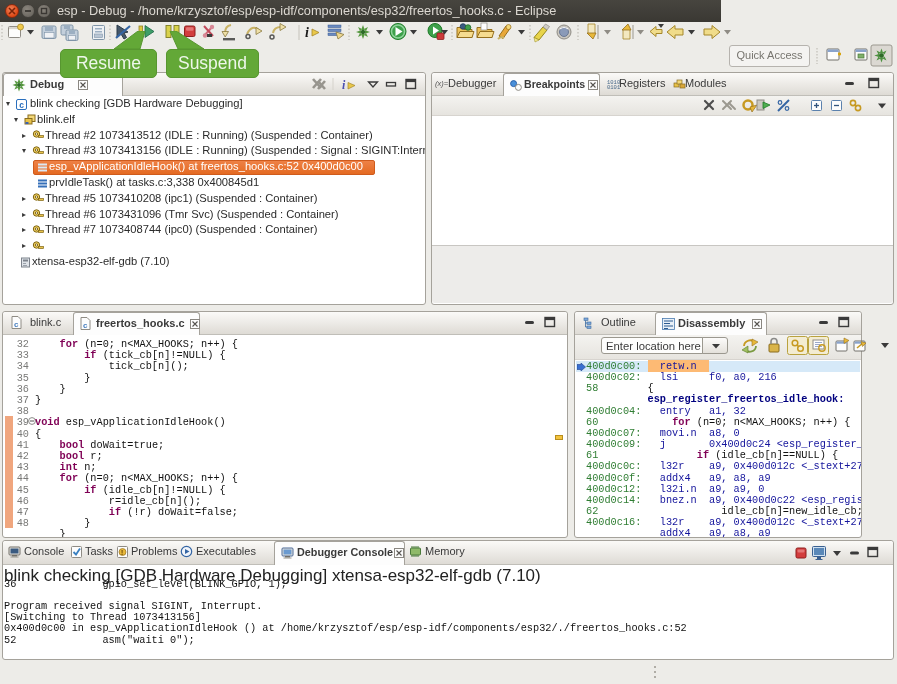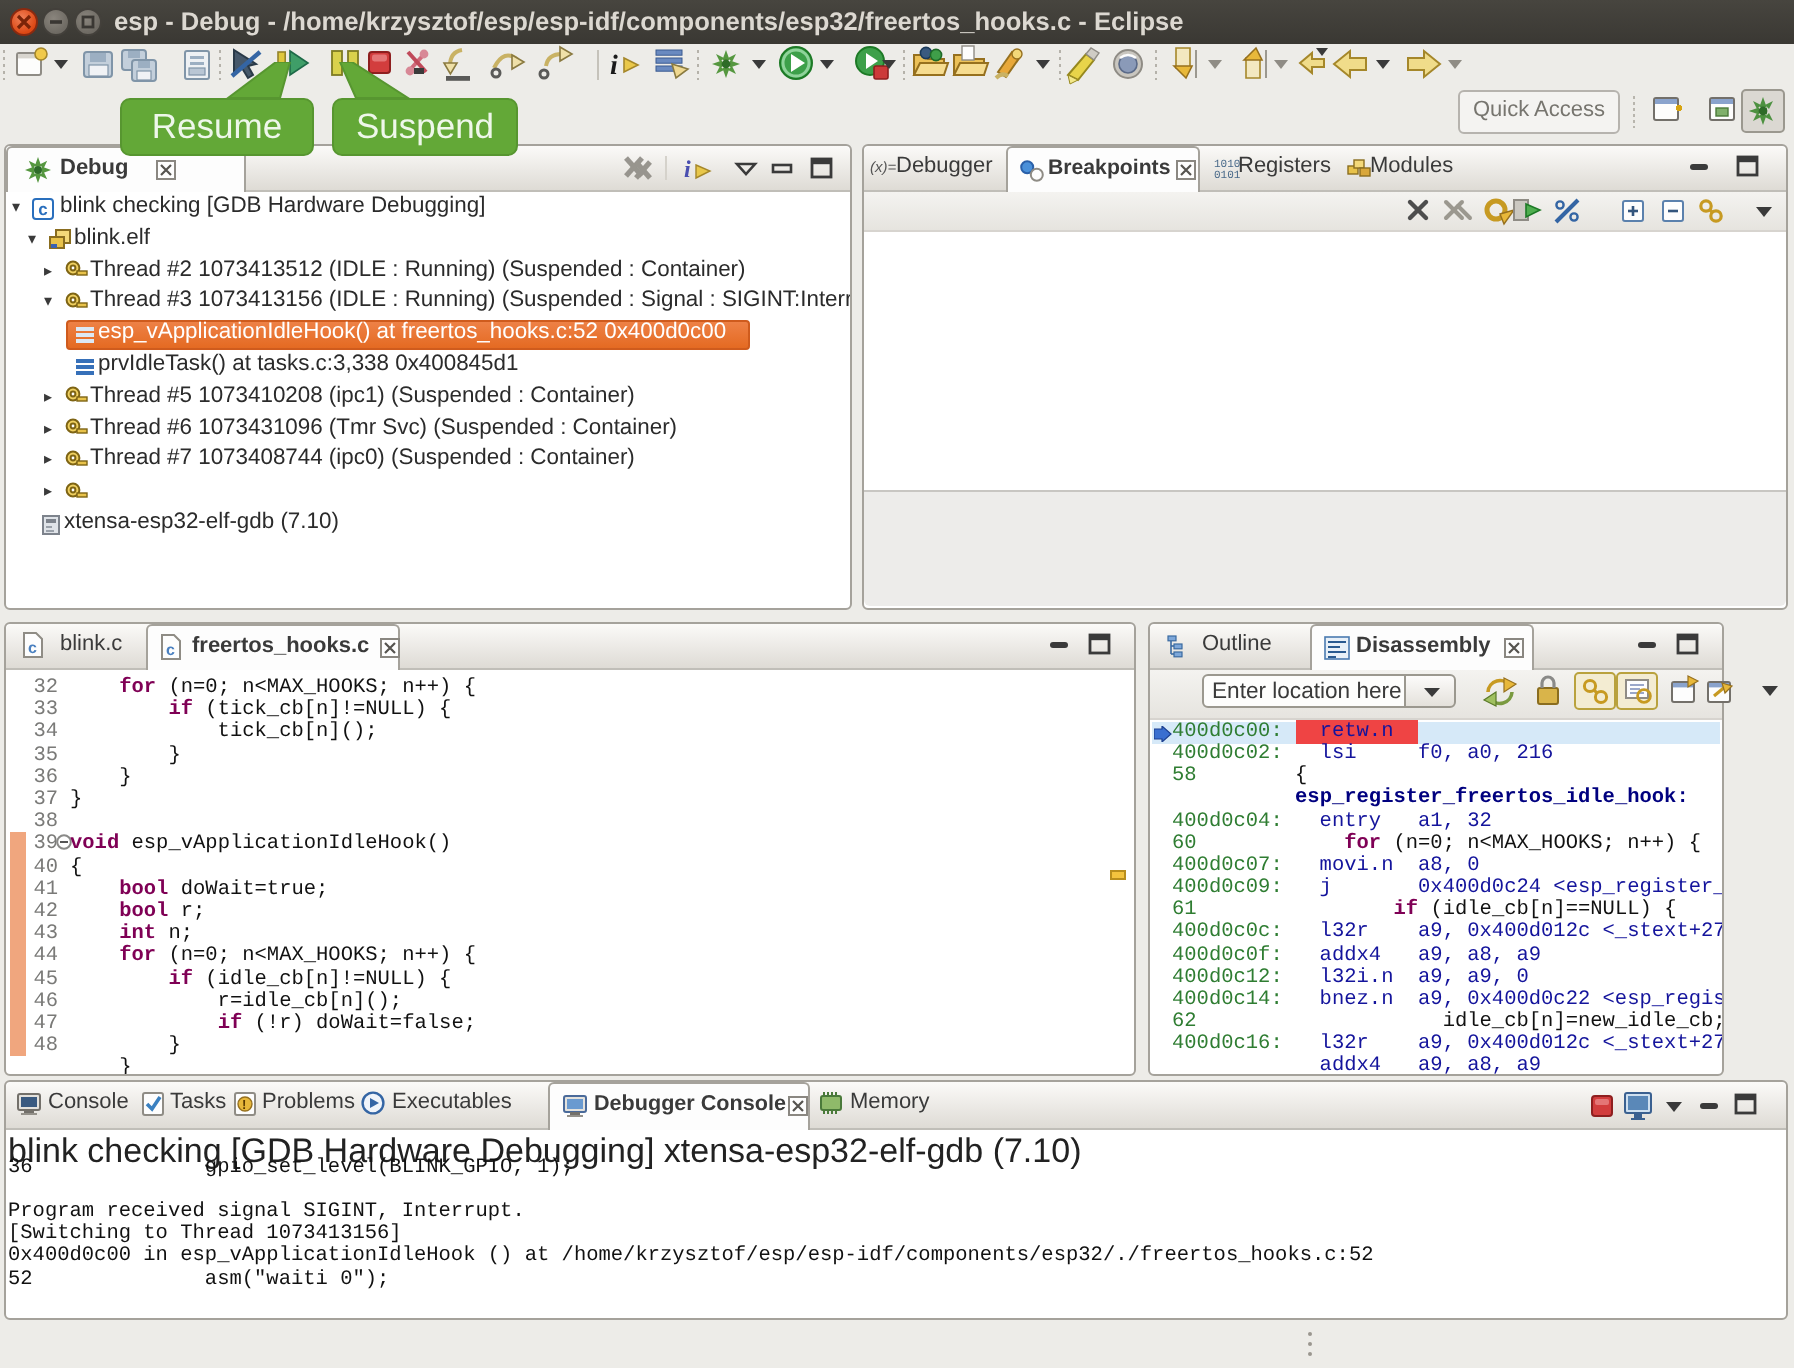--- a/index.html
+++ b/index.html
@@ -1,33 +1,33 @@
 <!DOCTYPE html>
 <html><head><meta charset="utf-8">
 <style>
 html,body{margin:0;padding:0;width:897px;height:684px;background:#edece8;font-family:"Liberation Sans",sans-serif;overflow:hidden;position:relative}
 .abs{position:absolute}
-#titlebar{left:0;top:0;width:897px;height:22px;background:linear-gradient(#47453f,#3a3833);color:#dcd8d1;font-weight:bold;font-size:12.8px;line-height:22px}
+#titlebar{left:0;top:0;width:721px;height:22px;background:linear-gradient(#47453f,#3a3833);color:#dcd8d1;font-weight:normal;font-size:12.8px;line-height:22px}
 #title-text{position:absolute;left:57px;top:0;white-space:nowrap}
 .wbtn{position:absolute;top:4px;width:14px;height:14px;border-radius:50%;box-sizing:border-box}
 .panel{position:absolute;background:#fff;border:1px solid #a5a29b;border-radius:3px;box-sizing:border-box}
 .tabbar{position:absolute;left:0;top:0;right:0;height:22px;background:linear-gradient(#fbfaf8,#dedbd5);border-bottom:1px solid #c0beb8;border-radius:3px 3px 0 0}
 .tab{position:absolute;top:0;height:22px;font-size:11px;color:#3a3a3a;white-space:nowrap}
 .tab.active{background:#fdfdfd;border:1px solid #a5a29b;border-bottom:none;border-radius:3px 3px 0 0;font-weight:bold;box-sizing:border-box;height:23px}
 .tab .lbl{position:absolute;top:4px}
 .mono{font-family:"Liberation Mono",monospace;font-size:10.25px;line-height:11.2px;white-space:pre}
 .kw{color:#7f0055;font-weight:bold}
 .callout{position:absolute;background:#63a837;border:1px solid #579630;border-radius:5px;color:#eef7ea;font-size:17.5px;text-align:center;z-index:60}
 .trow{position:absolute;left:0;right:0;height:15.8px;line-height:15.8px}
 .texp{position:absolute;top:0;font-size:8px;color:#3a3a3a}
 .ticn{position:absolute;top:2.5px}
 .ttxt{position:absolute;top:0;white-space:nowrap}
 .adr{color:#2f7d32}
 .src{color:#111}
-.ghl{background:#ef4444}
+.ghl{background:#fdba74}
 #disas{line-height:11.15px}
 </style></head>
 <body>
 
 <div class="abs" id="titlebar">
   <div class="wbtn" style="left:5px;background:radial-gradient(circle at 40% 35%,#f08058,#dd4814 70%);border:1px solid #8a2a10"></div>
   <svg style="position:absolute;left:8px;top:7px" width="8" height="8">
       <path d="M1,1 L7,7 M7,1 L1,7" stroke="#7a2408" stroke-width="1.6"></path>
     </svg>
   <div class="wbtn" style="left:21px;background:radial-gradient(circle at 40% 35%,#8a857d,#6e6a63 70%);border:1px solid #43403b"></div>

